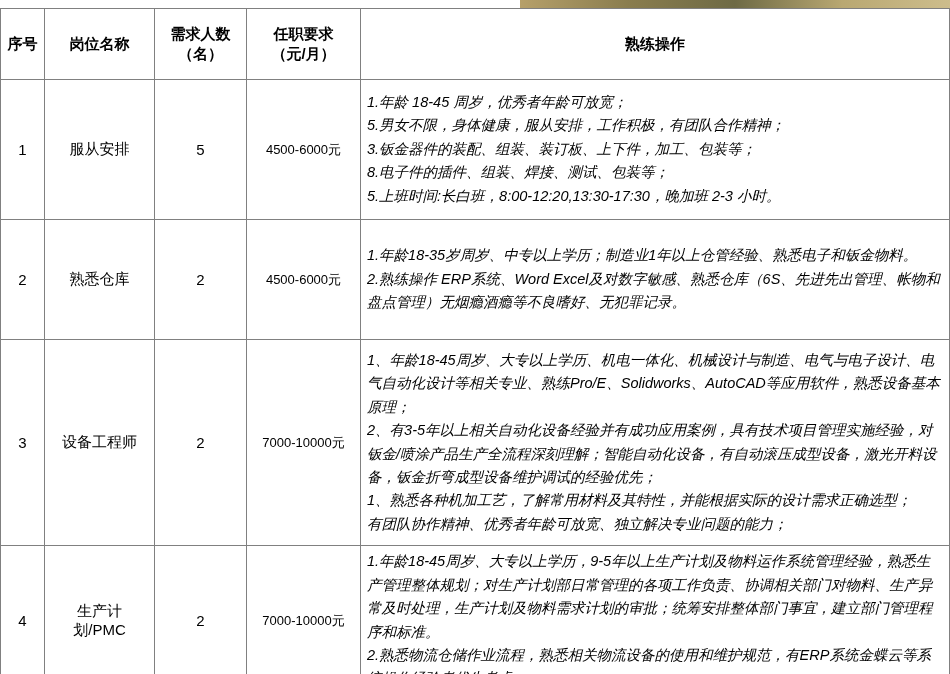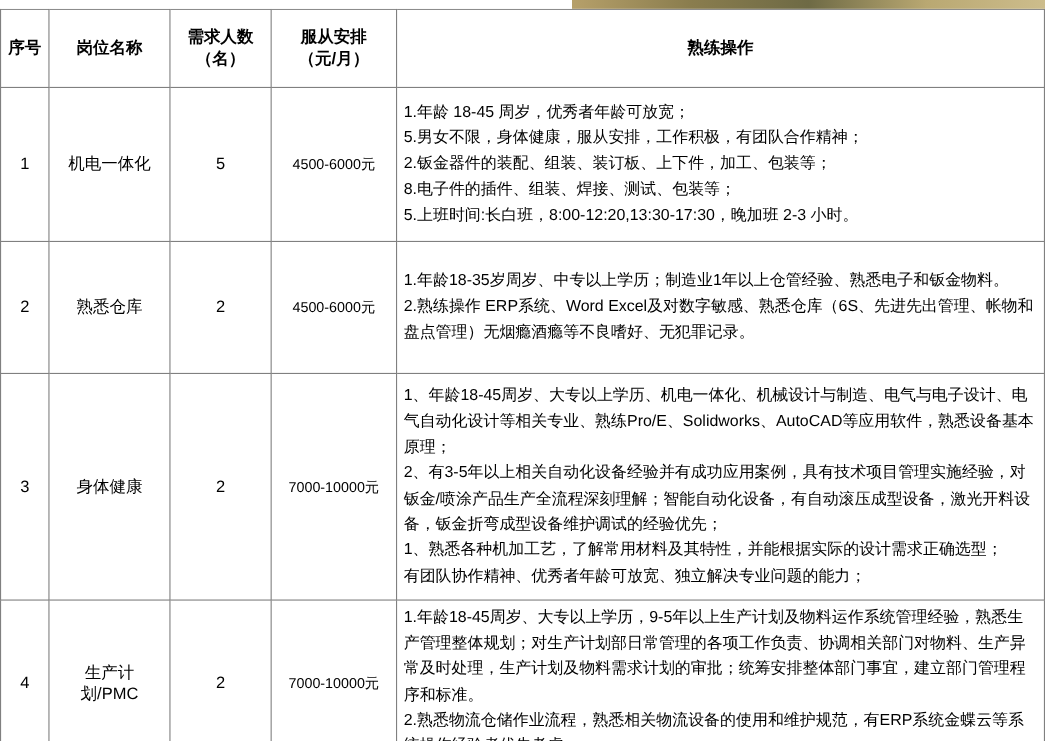--- a/index.html
+++ b/index.html
@@ -56,20 +56,21 @@
   }
   td.cell-salary {
     font-size: 13px;
     white-space: nowrap;
   }
   td.cell-req {
     text-align: left;
     font-size: 14.5px;
     line-height: 1.62;
     vertical-align: middle;
+    font-style: italic;
   }
   td.cell-req p {
     margin: 0;
   }
   .hdr-line2 { display: block; }
 </style>
 </head>
 <body>
 
 <div class="top-strip">
@@ -87,56 +88,56 @@
   </colgroup>
   <thead>
     <tr>
       <th><span>序号</span></th>
       <th><span>岗位名称</span></th>
       <th>
         <span>需求人数</span>
         <span class="hdr-line2">（名）</span>
       </th>
       <th>
-        <span>服从安排</span>
+        <span>任职要求</span>
         <span class="hdr-line2">（元/月）</span>
       </th>
       <th><span>熟练操作</span></th>
     </tr>
   </thead>
   <tbody>
 
     <tr style="height:140px;">
       <td class="cell-no">1</td>
-      <td class="cell-name">机电一体化</td>
+      <td class="cell-name">服从安排</td>
       <td class="cell-num">5</td>
       <td class="cell-salary">4500-6000元</td>
       <td class="cell-req">
         <p>1.年龄 18-45 周岁，优秀者年龄可放宽；</p>
         <p>5.男女不限，身体健康，服从安排，工作积极，有团队合作精神；</p>
-        <p>2.钣金器件的装配、组装、装订板、上下件，加工、包装等；</p>
+        <p>3.钣金器件的装配、组装、装订板、上下件，加工、包装等；</p>
         <p>8.电子件的插件、组装、焊接、测试、包装等；</p>
         <p>5.上班时间:长白班，8:00-12:20,13:30-17:30，晚加班 2-3 小时。</p>
       </td>
     </tr>
 
     <tr style="height:120px;">
       <td class="cell-no">2</td>
       <td class="cell-name">熟悉仓库</td>
       <td class="cell-num">2</td>
       <td class="cell-salary">4500-6000元</td>
       <td class="cell-req">
         <p>1.年龄18-35岁周岁、中专以上学历；制造业1年以上仓管经验、熟悉电子和钣金物料。</p>
         <p>2.熟练操作 ERP系统、Word Excel及对数字敏感、熟悉仓库（6S、先进先出管理、帐物和盘点管理）无烟瘾酒瘾等不良嗜好、无犯罪记录。</p>
       </td>
     </tr>
 
     <tr style="height:206px;">
       <td class="cell-no">3</td>
-      <td class="cell-name">身体健康</td>
+      <td class="cell-name">设备工程师</td>
       <td class="cell-num">2</td>
       <td class="cell-salary">7000-10000元</td>
       <td class="cell-req">
         <p>1、年龄18-45周岁、大专以上学历、机电一体化、机械设计与制造、电气与电子设计、电气自动化设计等相关专业、熟练Pro/E、Solidworks、AutoCAD等应用软件，熟悉设备基本原理；</p>
         <p>2、有3-5年以上相关自动化设备经验并有成功应用案例，具有技术项目管理实施经验，对钣金/喷涂产品生产全流程深刻理解；智能自动化设备，有自动滚压成型设备，激光开料设备，钣金折弯成型设备维护调试的经验优先；</p>
         <p>1、熟悉各种机加工艺，了解常用材料及其特性，并能根据实际的设计需求正确选型；</p>
         <p>有团队协作精神、优秀者年龄可放宽、独立解决专业问题的能力；</p>
       </td>
     </tr>
 

